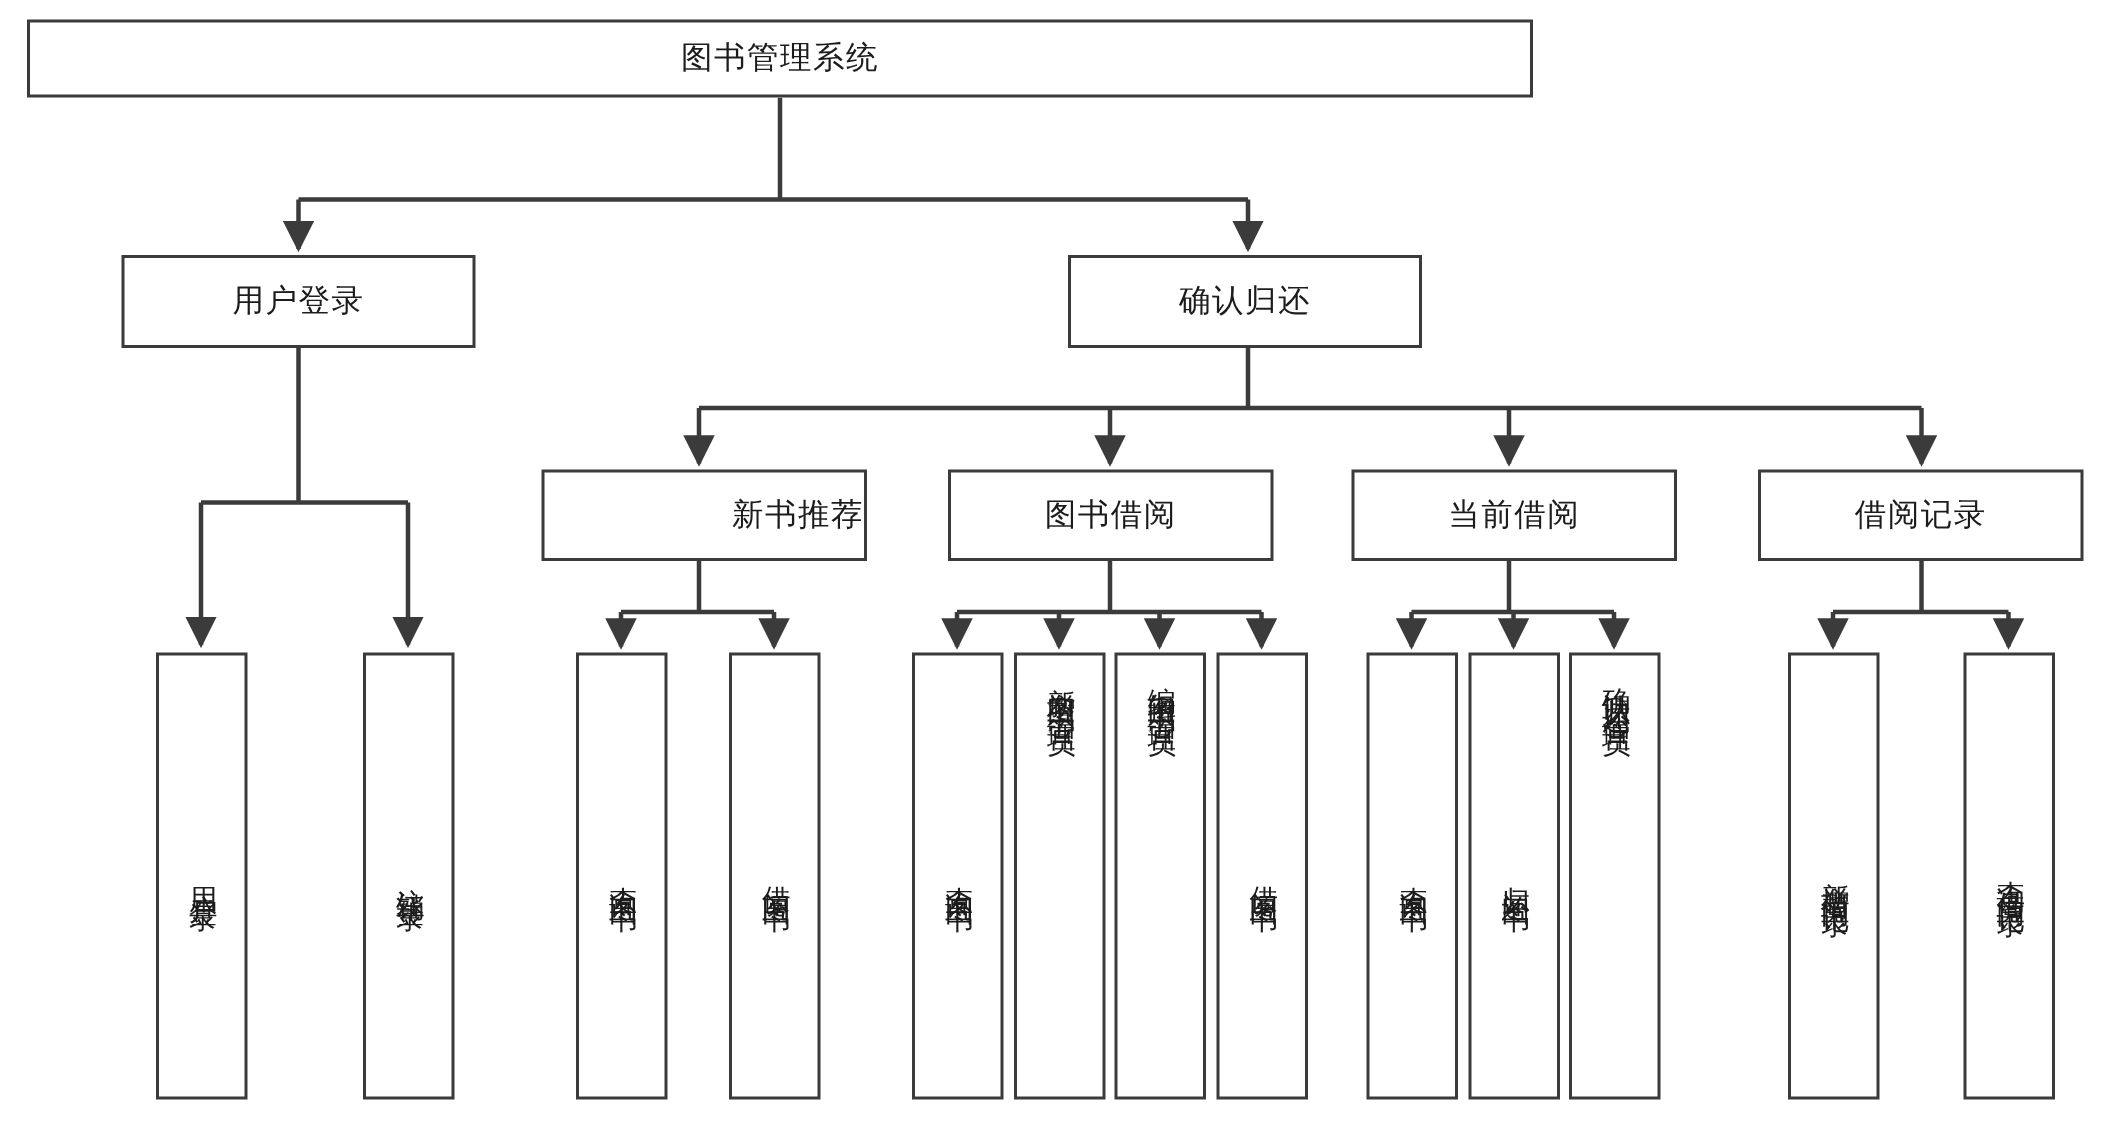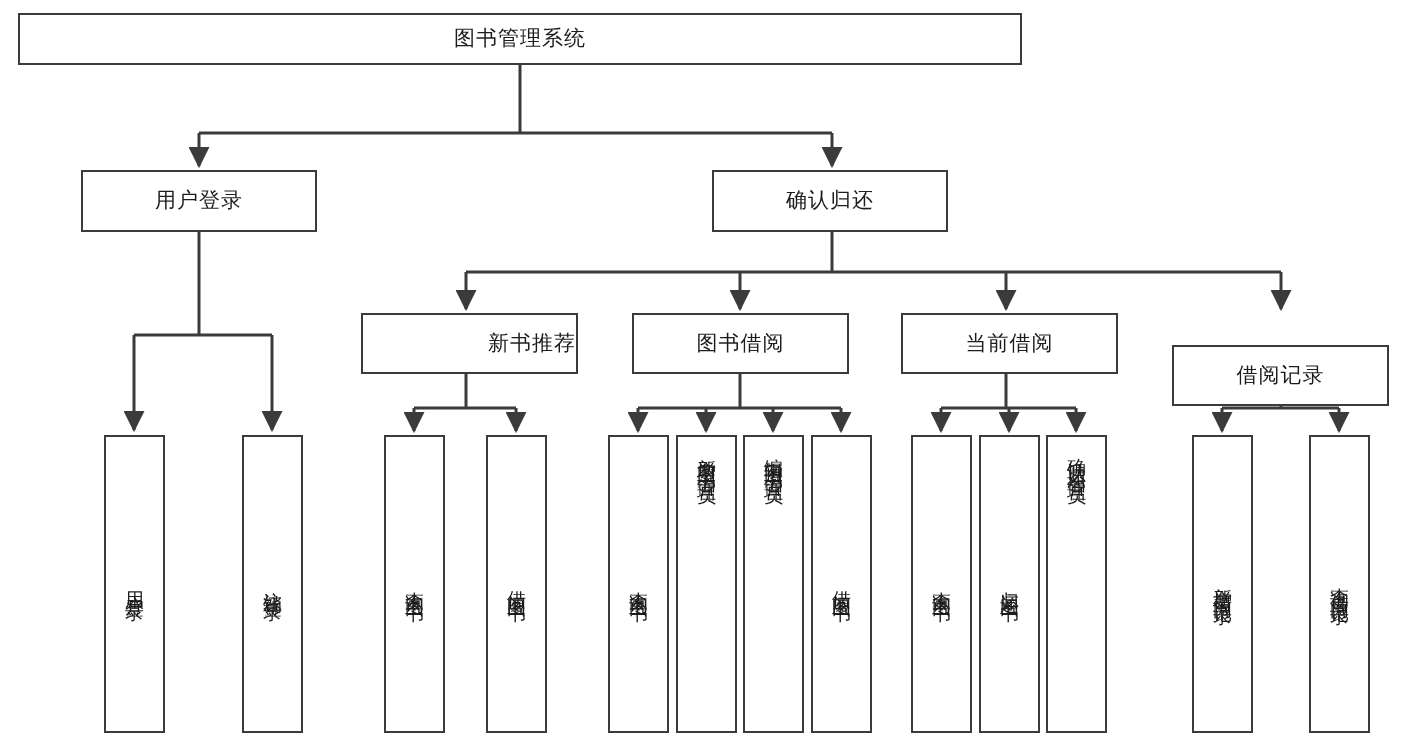--- a/index.html
+++ b/index.html
@@ -140,21 +140,21 @@
 
   <div class="node horiz" style="left:361px; top:313px; width:217px; height:61px;justify-content:flex-end;">
     <span>新书推荐</span>
   </div>
   <div class="node horiz" style="left:901px; top:313px; width:217px; height:61px;">
     <span>当前借阅</span>
   </div>
   <div class="node horiz" style="left:632px; top:313px; width:217px; height:61px;">
     <span>图书借阅</span>
   </div>
-  <div class="node horiz" style="left:1172px; top:313px; width:217px; height:61px;margin-top:32px;">
+  <div class="node horiz" style="left:1172px; top:313px; width:217px; height:61px;">
     <span>借阅记录</span>
   </div>
 
   <div class="node vert align-mid" style="left:104px; top:435px; width:61px; height:298px;">
     <span class="vtext">用户登录</span>
   </div>
   <div class="node vert align-mid" style="left:242px; top:435px; width:61px; height:298px;">
     <span class="vtext">注销登录</span>
   </div>
 

